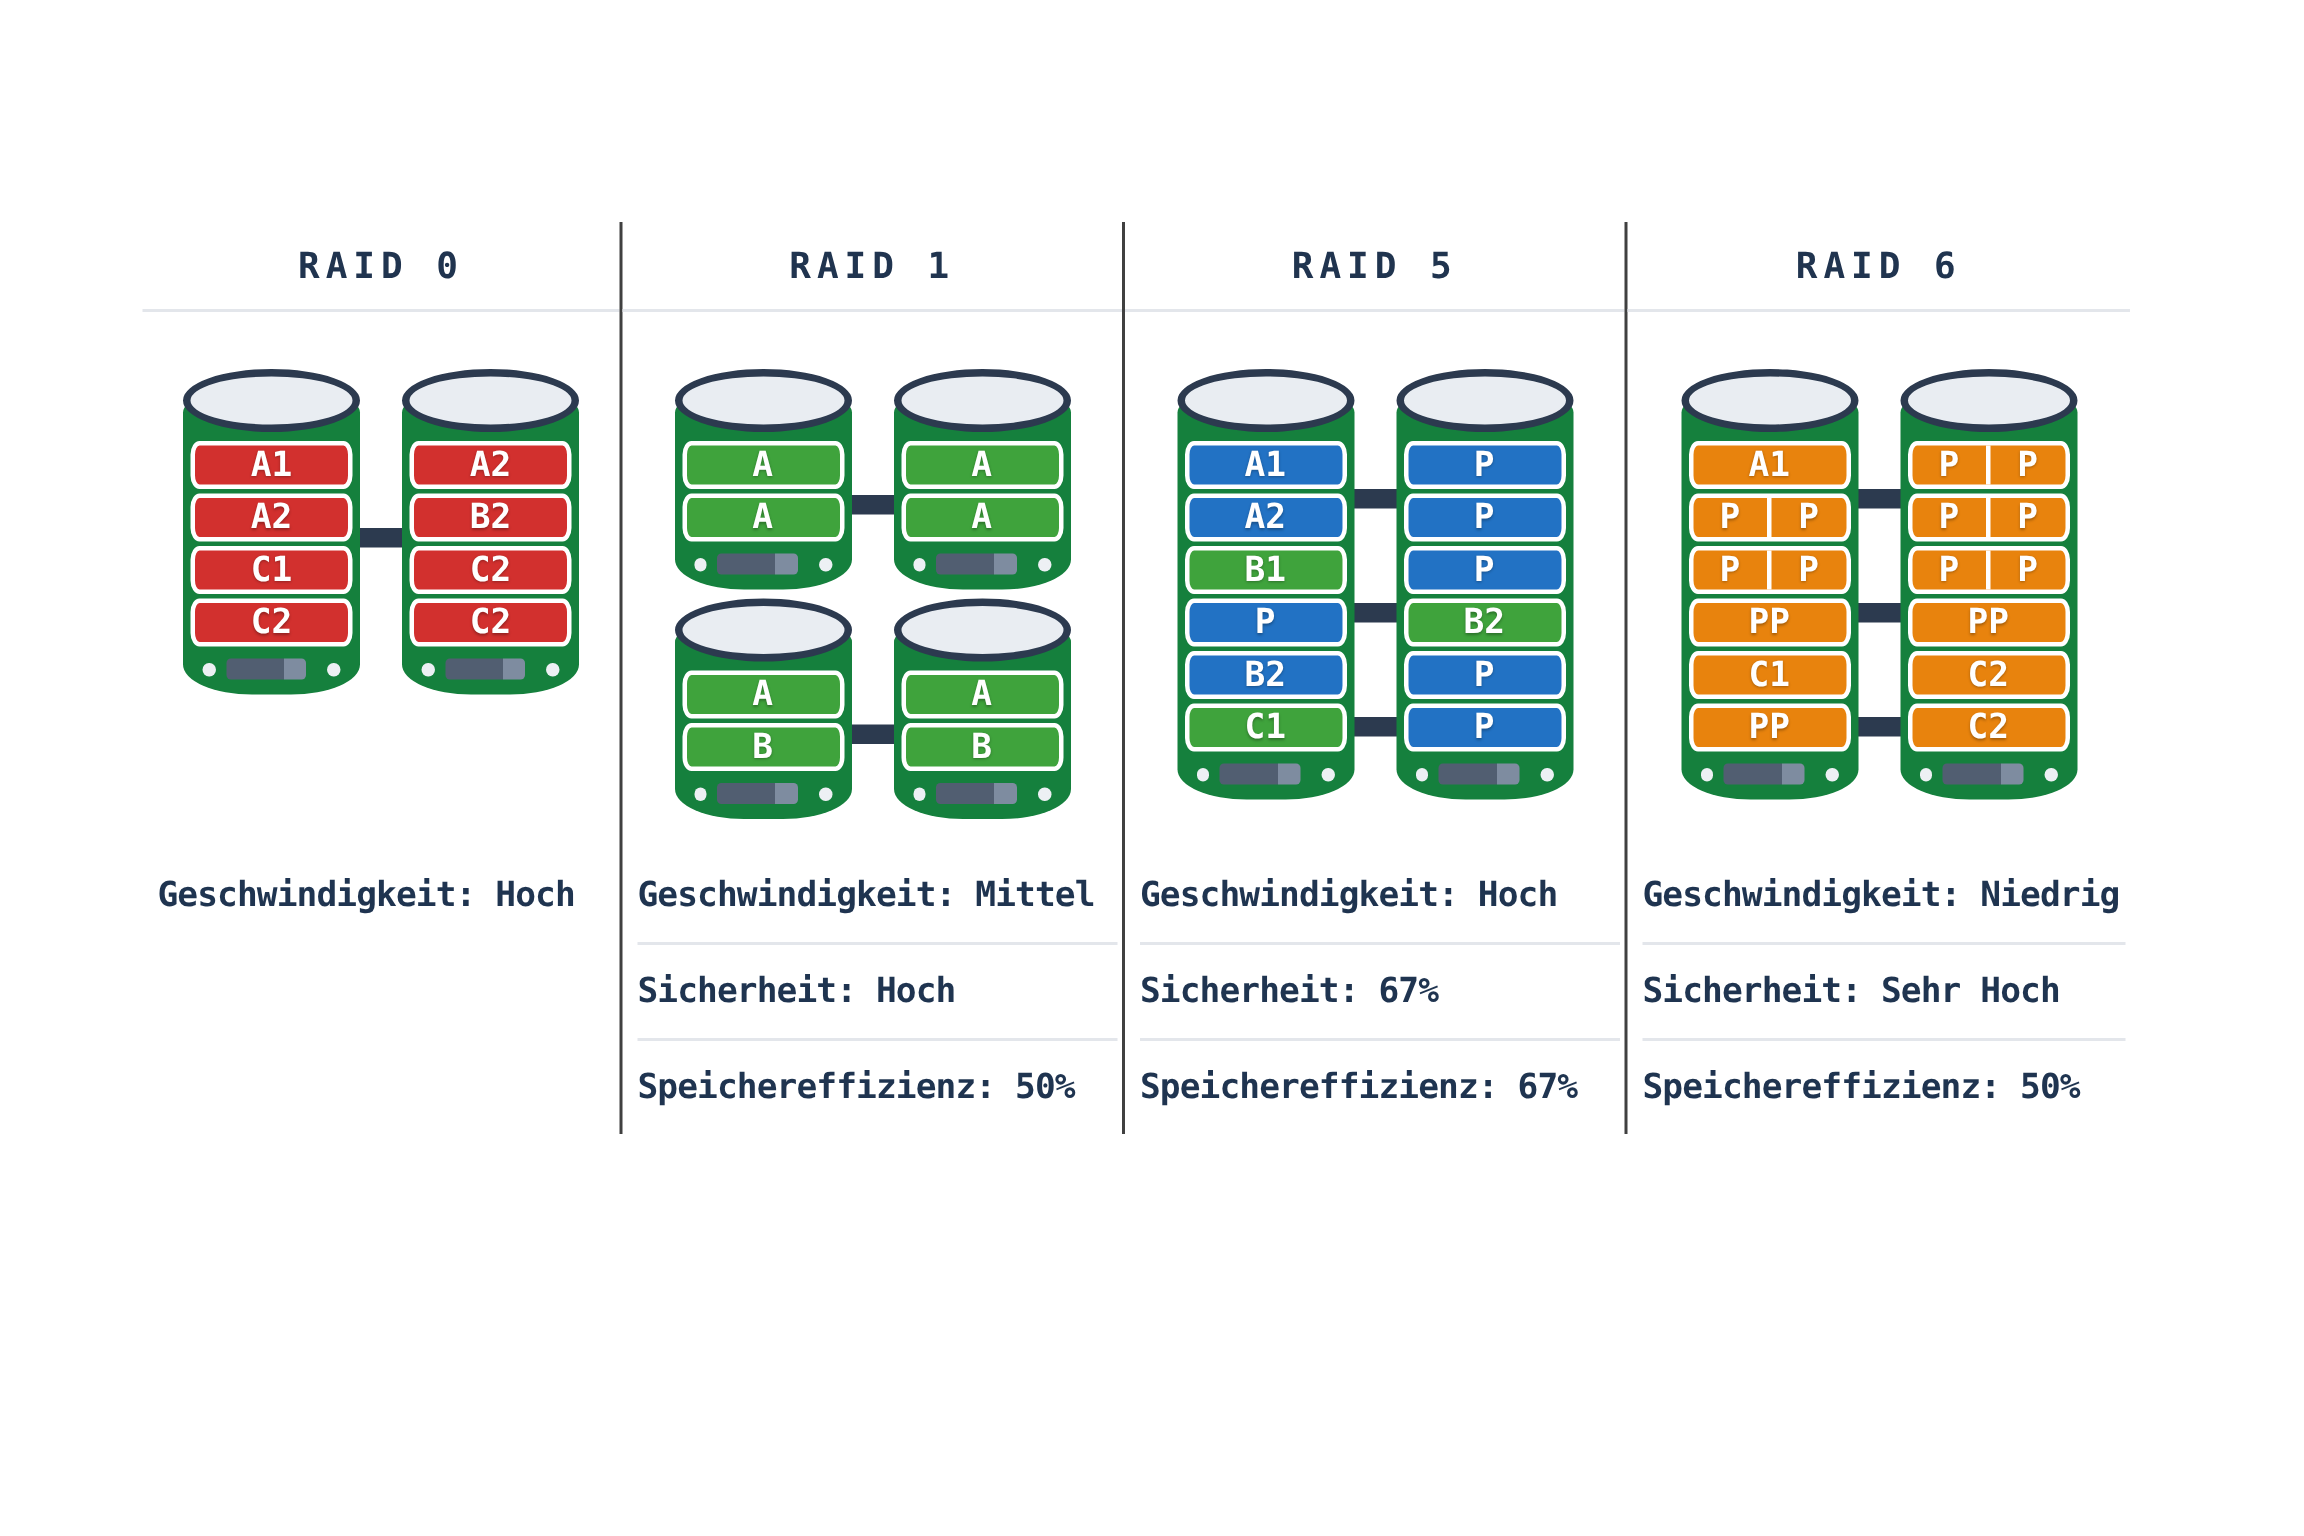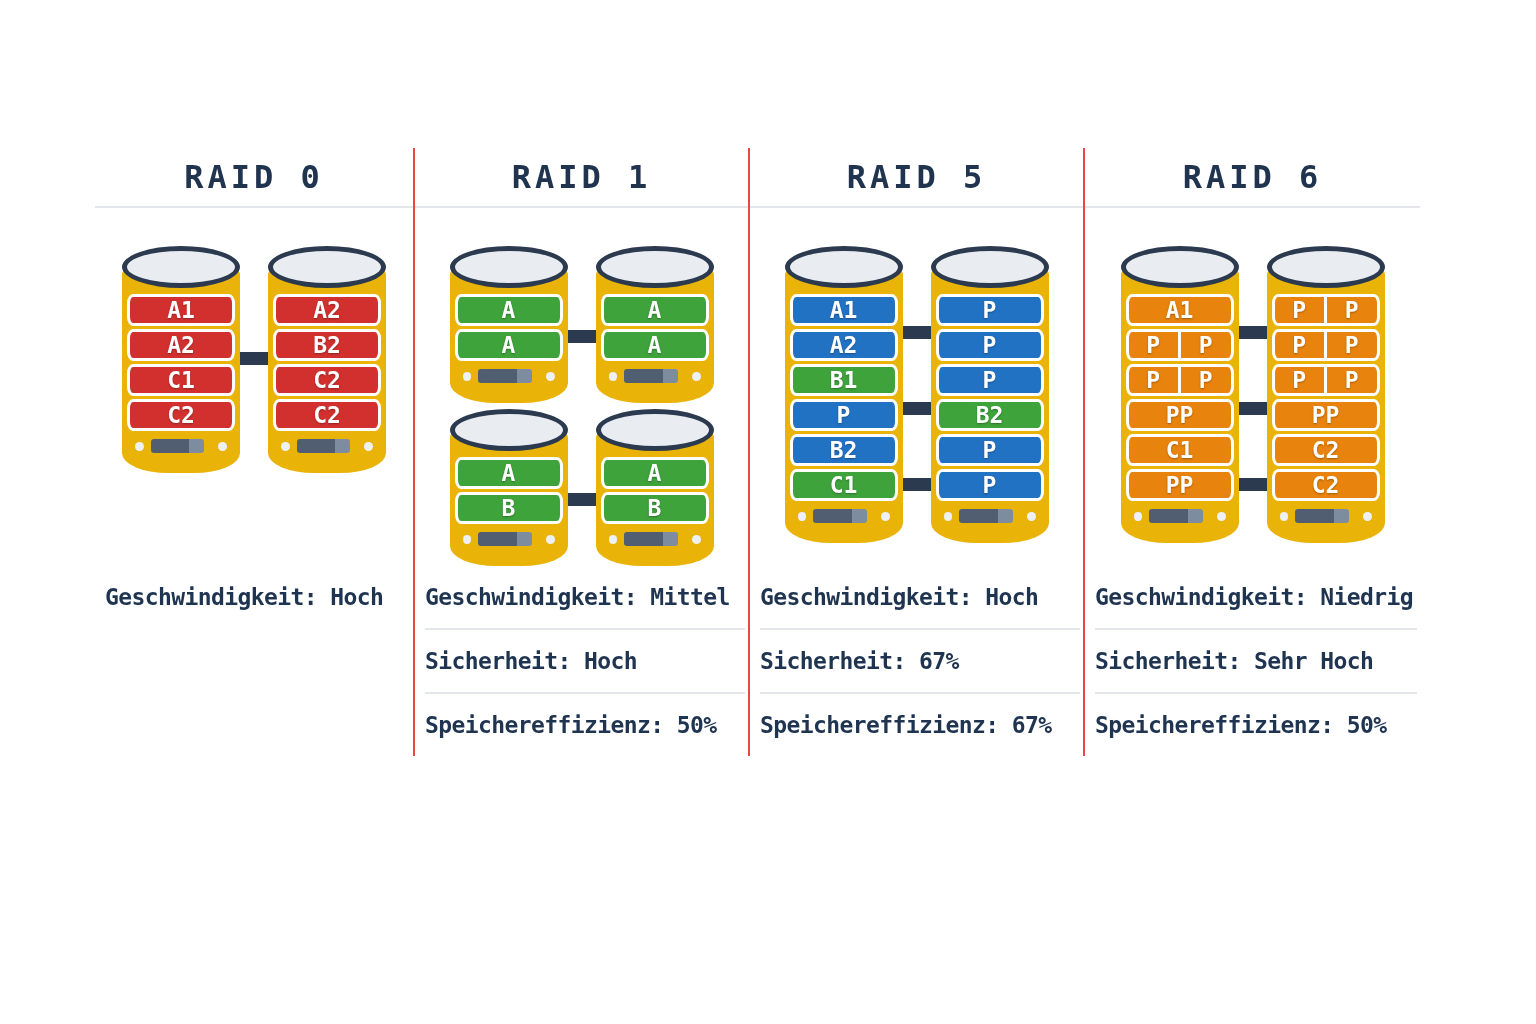--- a/index.html
+++ b/index.html
@@ -1,30 +1,30 @@
 <!DOCTYPE html>
 <html><head>
 <meta charset="utf-8">
 <style>
   html,body{margin:0;padding:0;background:#ffffff;width:1536px;height:1024px;overflow:hidden;
     font-family:"DejaVu Sans Mono","Liberation Mono",monospace;}
   .board{position:absolute;left:95px;top:148px;display:grid;grid-template-columns:318px 335px 335px 337px;}
   .column{box-sizing:border-box;}
-  .column + .column{border-left:2px solid #ef4444;}
+  .column + .column{border-left:2px solid #404040;}
   .col-header{height:58px;margin:0;display:flex;align-items:center;justify-content:center;
-    font-size:32px;font-weight:bold;letter-spacing:4px;color:#20344F;border-bottom:2px solid #E3E6EB;}
+    font-size:24px;font-weight:bold;letter-spacing:4px;color:#20344F;border-bottom:2px solid #E3E6EB;}
   .disk-area{height:358px;box-sizing:border-box;padding-top:38px;display:flex;flex-direction:column;
     align-items:center;gap:6px;}
   .pair{position:relative;display:flex;gap:28px;justify-content:center;}
   .connector{position:absolute;left:34px;right:34px;height:13px;background:#2C3A4F;border-radius:4px;z-index:0;}
   .disk{position:relative;width:118px;z-index:1;}
   .platter-top{position:absolute;top:0;left:0;right:0;height:42px;background:#E9EDF2;
     border:5px solid #2C3A4F;border-radius:50%;box-sizing:border-box;}
-  .shell{margin-top:21px;background:#eab308;border-radius:12px 12px 46px 46px / 8px 8px 20px 20px;
-    padding:24px 3px 16px;box-sizing:border-box;}
+  .shell{margin-top:21px;background:#15803d;border-radius:12px 12px 46px 46px / 8px 8px 20px 20px;
+    padding:24px 3px 6px;box-sizing:border-box;}
   .band{height:32px;margin:3px 2px;border:3px solid #fff;border-radius:6px / 9px;box-sizing:border-box;
     display:flex;align-items:stretch;justify-content:center;color:#fff;font-weight:bold;font-size:23px;
     text-shadow:0 1px 2px rgba(0,0,0,.3);}
   .cell{flex:1;display:flex;align-items:center;justify-content:center;}
   .band.split .cell + .cell{border-left:3px solid #fff;}
   .base{height:22px;margin:4px 4px 0;display:flex;align-items:center;gap:7px;padding:0 6px;}
   .dot{width:9px;height:9px;border-radius:50%;background:#EDF0F4;}
   .slot{width:56px;height:14px;border-radius:3px;
     background:linear-gradient(90deg,#515E71 72%,#7E8CA0 72%);}
   .spacer{flex:1;}

